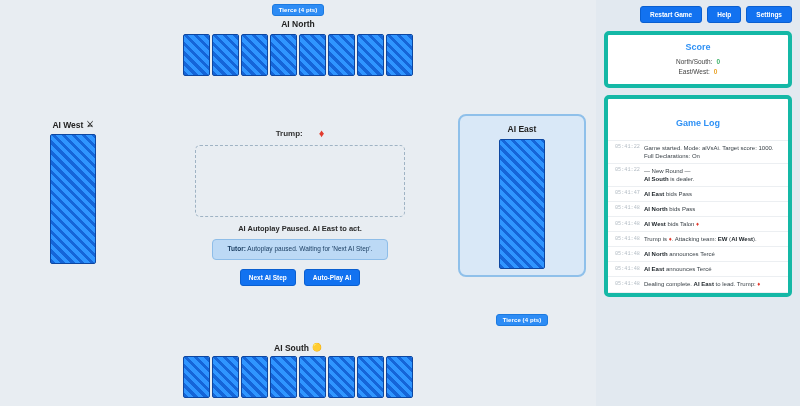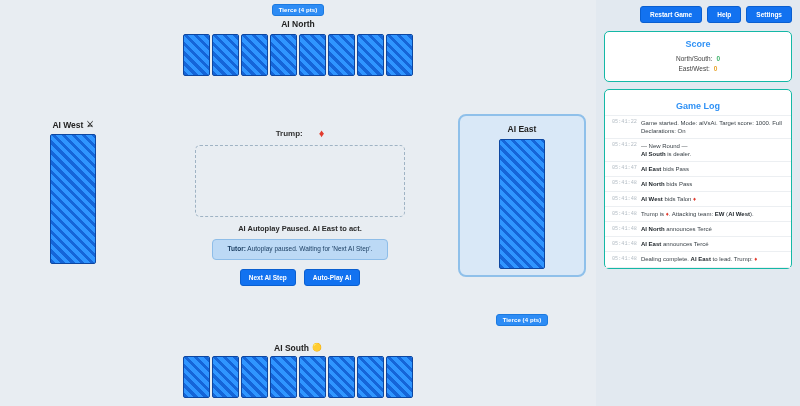--- a/index.html
+++ b/index.html
@@ -127,37 +127,37 @@
     position:absolute; left:596px; top:0; width:204px; height:406px;
     background:#e2e9f0;
     padding:6px 8px;
   }
   .rail-buttons {
     display:flex; gap:5px; justify-content:flex-end; margin-bottom:8px;
   }
   .rail-buttons .btn { padding:4px 9px; font-size:6.5px; }
 
   .panel {
-    background:#fff; border:1px solid #14b8a6; border-radius:5px;
+    background:#fff; border:4px solid #14b8a6; border-radius:5px;
     padding:7px 8px; margin-bottom:7px;
   }
   .panel-title {
     color:#2f91f5; font-weight:bold; font-size:9px;
     text-align:center; margin-bottom:5px;
   }
   .score-row {
     display:flex; justify-content:center; gap:4px;
     font-size:6.5px; color:#444; line-height:1.5;
   }
   .score-val { font-weight:bold; }
   .score-ns { color:#3fb36b; }
   .score-ew { color:#e8a32a; }
 
   #log-panel { padding:0; }
-  #log-panel .panel-title { padding:7px 8px 0; margin:4px;border-radius:10px; }
+  #log-panel .panel-title { padding:7px 8px 0; margin:12px;border-radius:10px; }
   .log-list {
     max-height:178px; overflow:hidden;
     border-top:1px solid #eceff2;
   }
   .log-entry {
     display:flex; gap:4px; align-items:flex-start;
     padding:3px 7px; border-bottom:1px solid #eceff2;
     font-size:6px; line-height:1.35; color:#3a4248;
   }
   .log-time {

